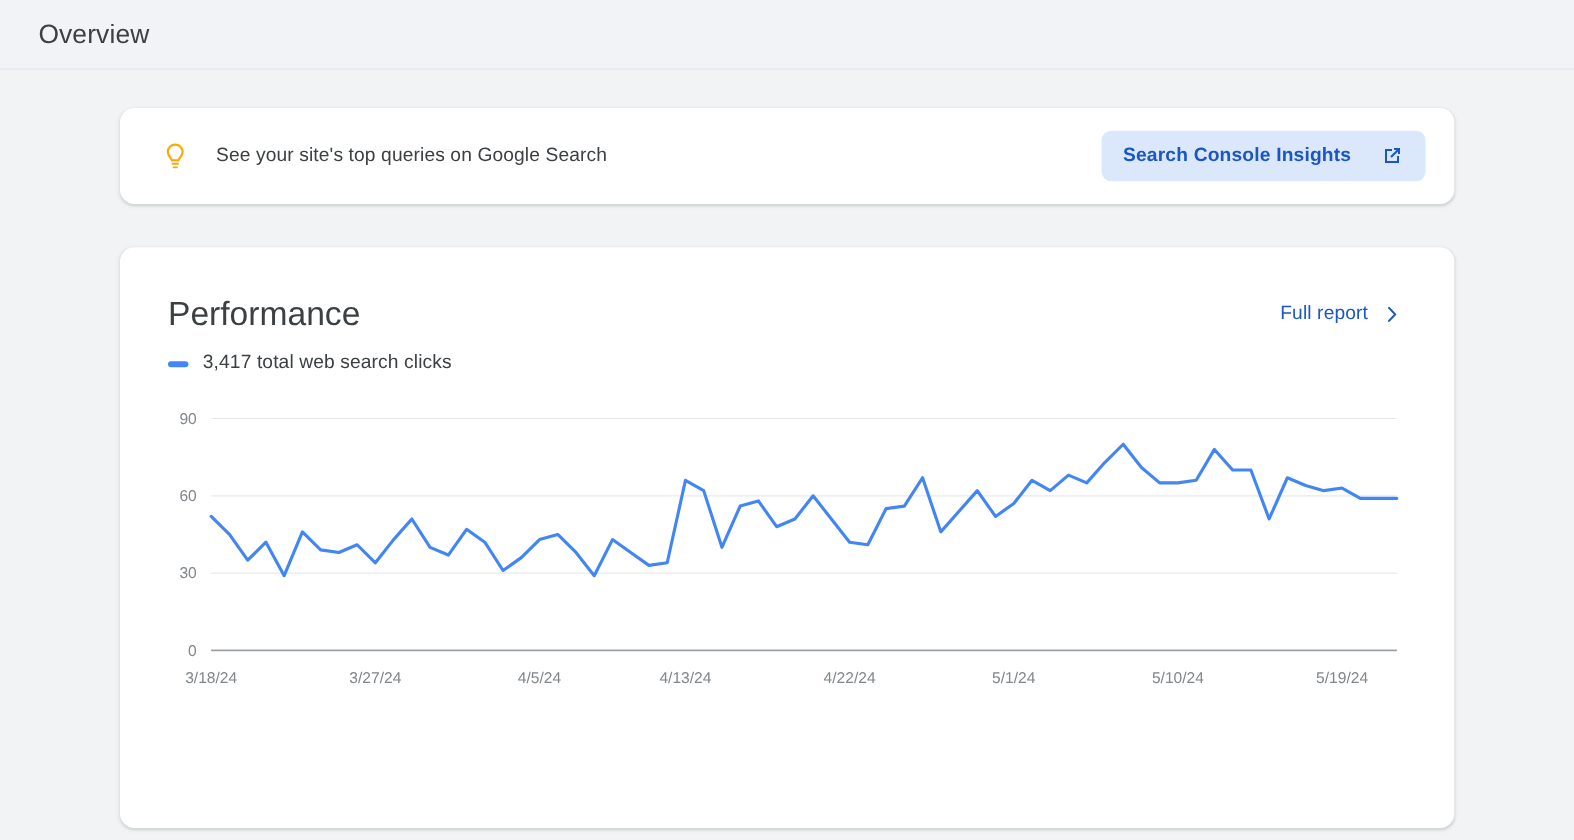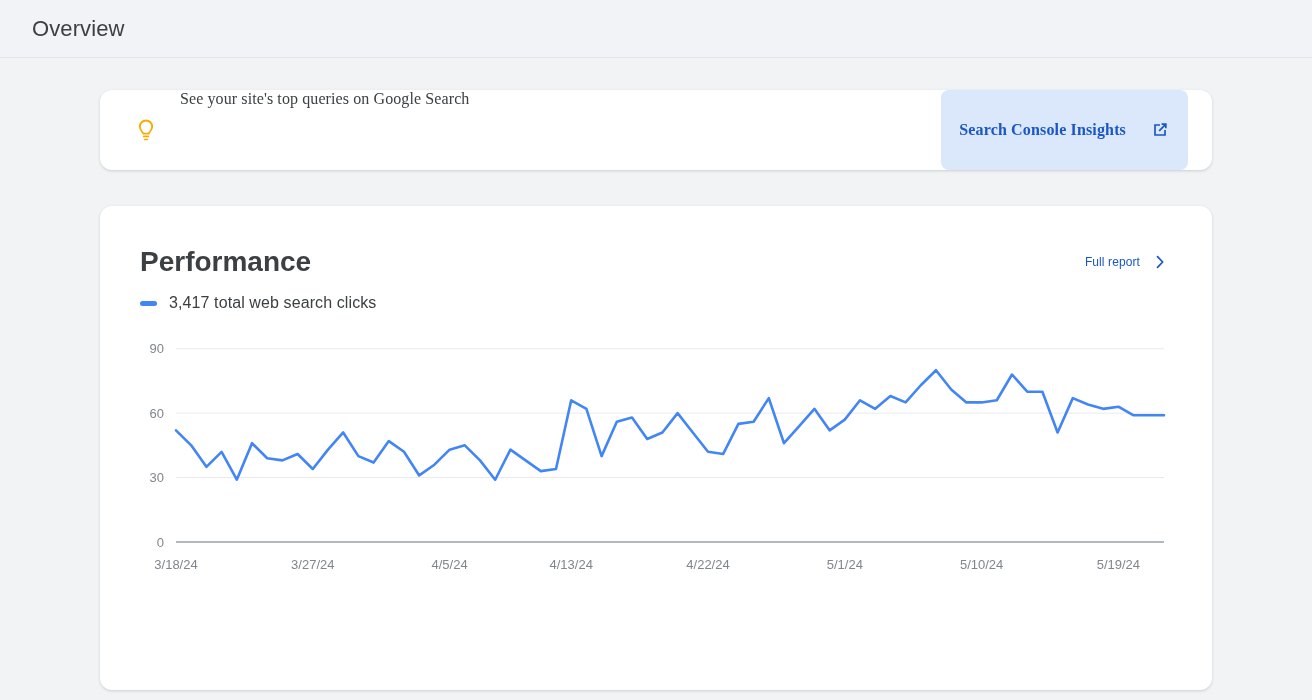--- a/index.html
+++ b/index.html
@@ -42,23 +42,23 @@
   }
 
   
   .insight-card {
     width: 1112px;
     box-sizing: border-box;
     background: #ffffff;
     border-radius: 12px;
     height: 80px;
     display: flex;
+    align-items: center;
     padding: 0 24px 0 24px;
     box-shadow: 0 1px 2px rgba(60,64,67,0.12), 0 1px 3px 1px rgba(60,64,67,0.06);
-    font-family: Liberation Serif, serif;
   }
   .bulb-wrap {
     width: 44px;
     display: flex;
     align-items: center;
     justify-content: center;
     flex: 0 0 auto;
   }
   .insight-text {
     font-size: 16px;
@@ -97,30 +97,30 @@
     position: relative;
   }
   .perf-head {
     display: flex;
     align-items: flex-start;
     justify-content: space-between;
   }
   .perf-title {
     font-size: 28px;
     color: #3c4043;
-    font-weight: 700;
+    font-weight: 400;
     letter-spacing: 0px;
     line-height: 32px;
   }
   .full-report {
     display: flex;
     align-items: center;
     gap: 10px;
     color: #1a56c4;
-    font-size: 12px;
+    font-size: 16px;
     font-weight: 500;
     letter-spacing: 0.1px;
     cursor: pointer;
     text-decoration: none;
     margin-top: 6px;
     padding-right: 2px;
   }
 
   .legend-row {
     display: flex;

